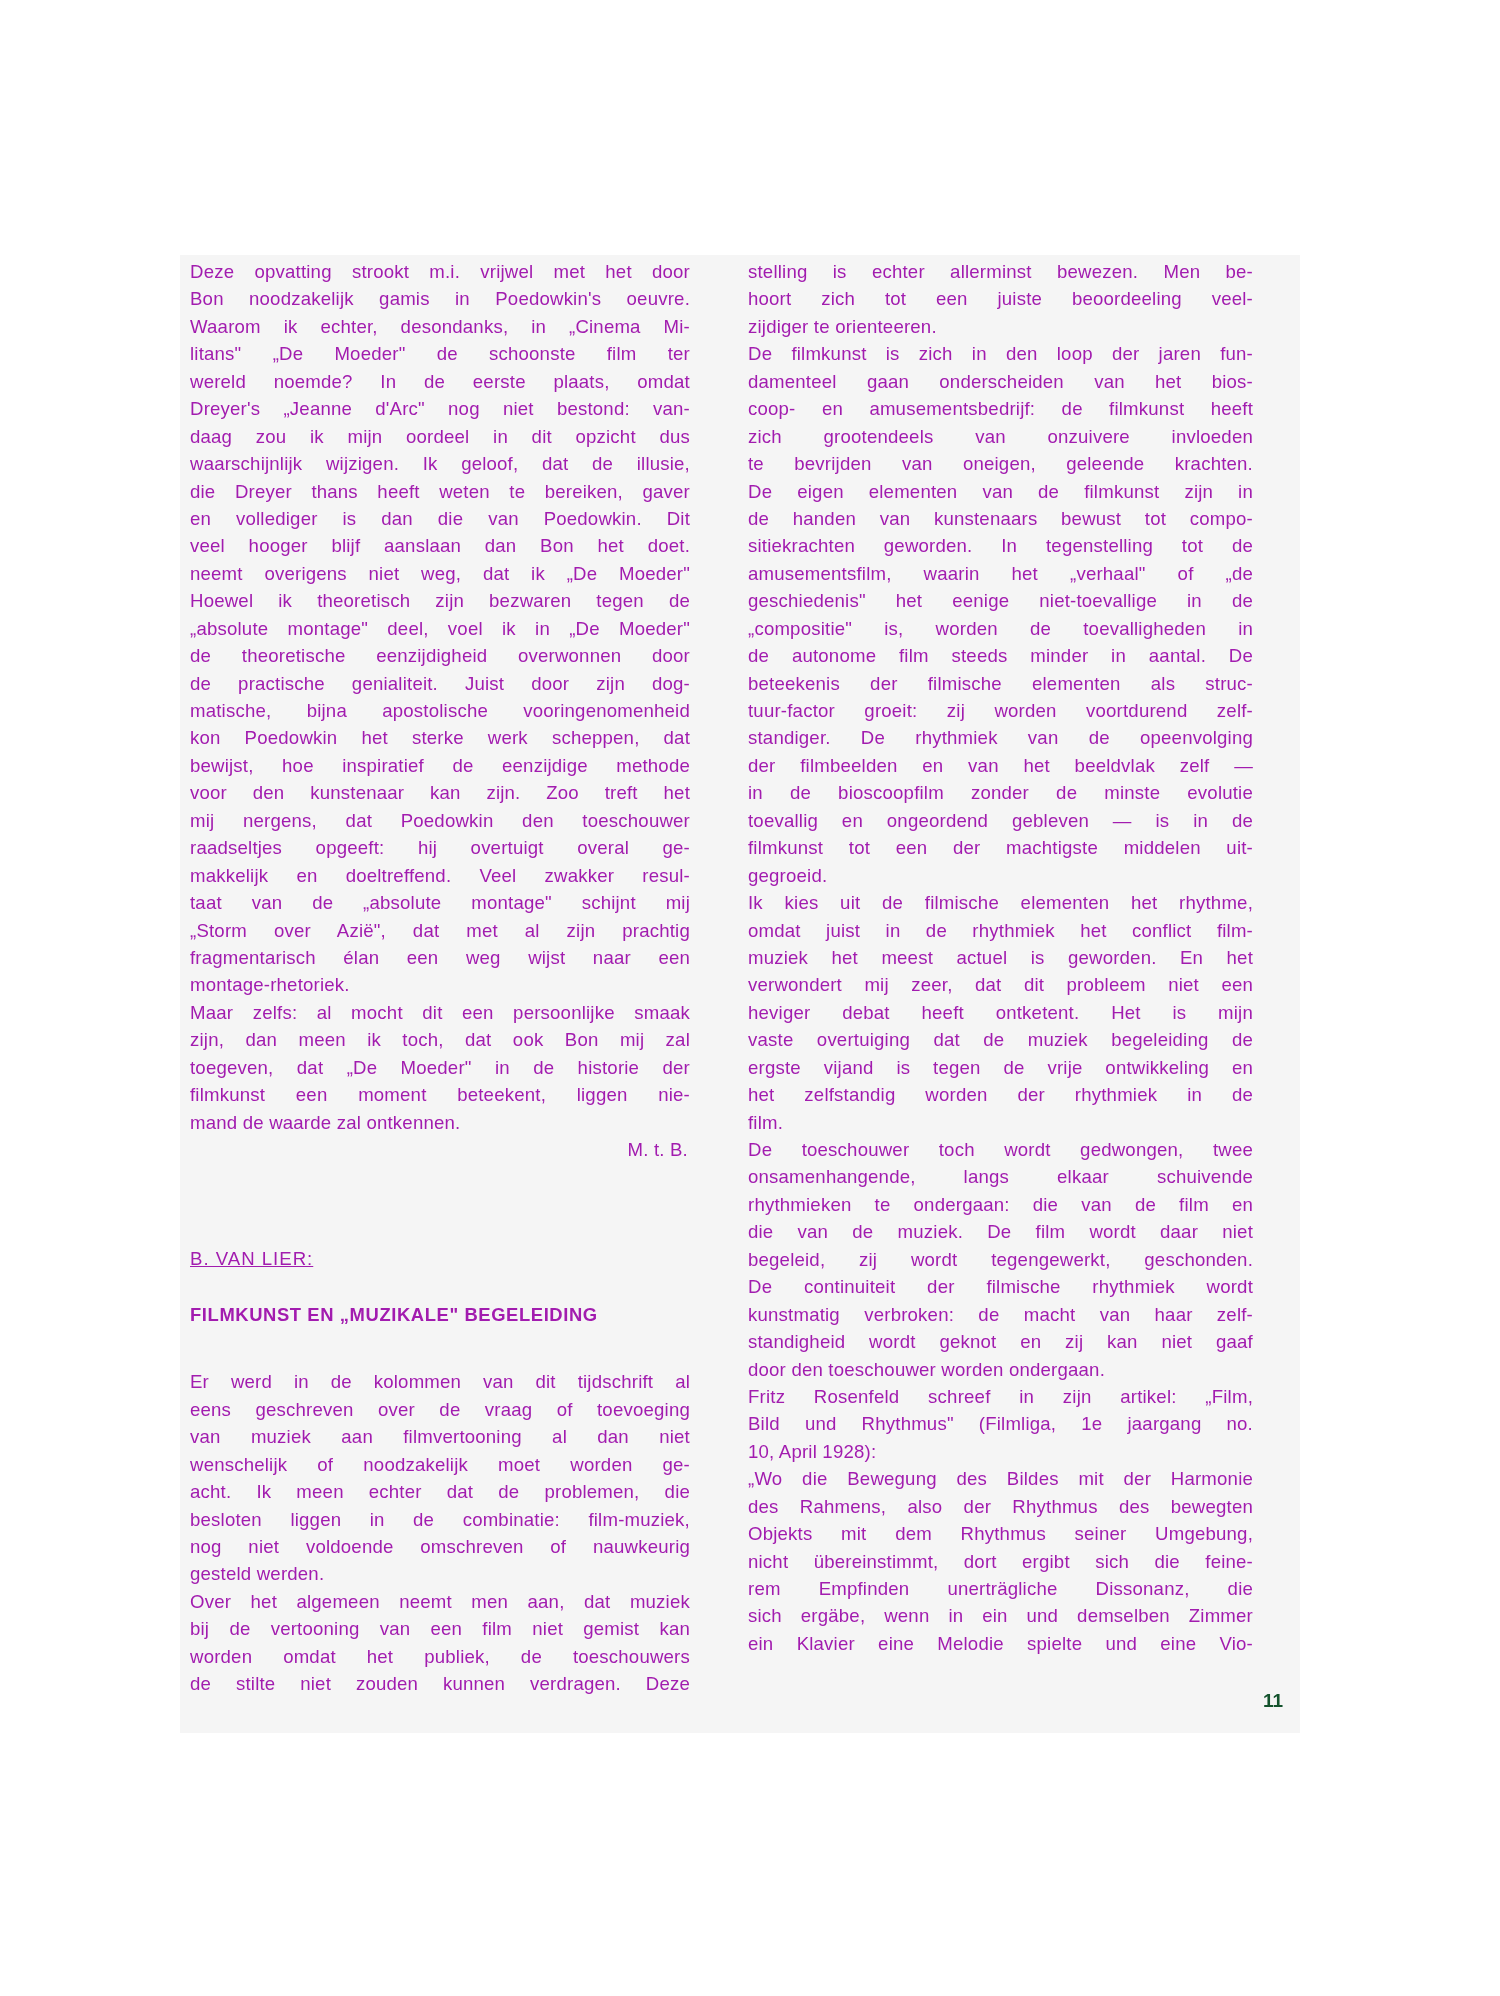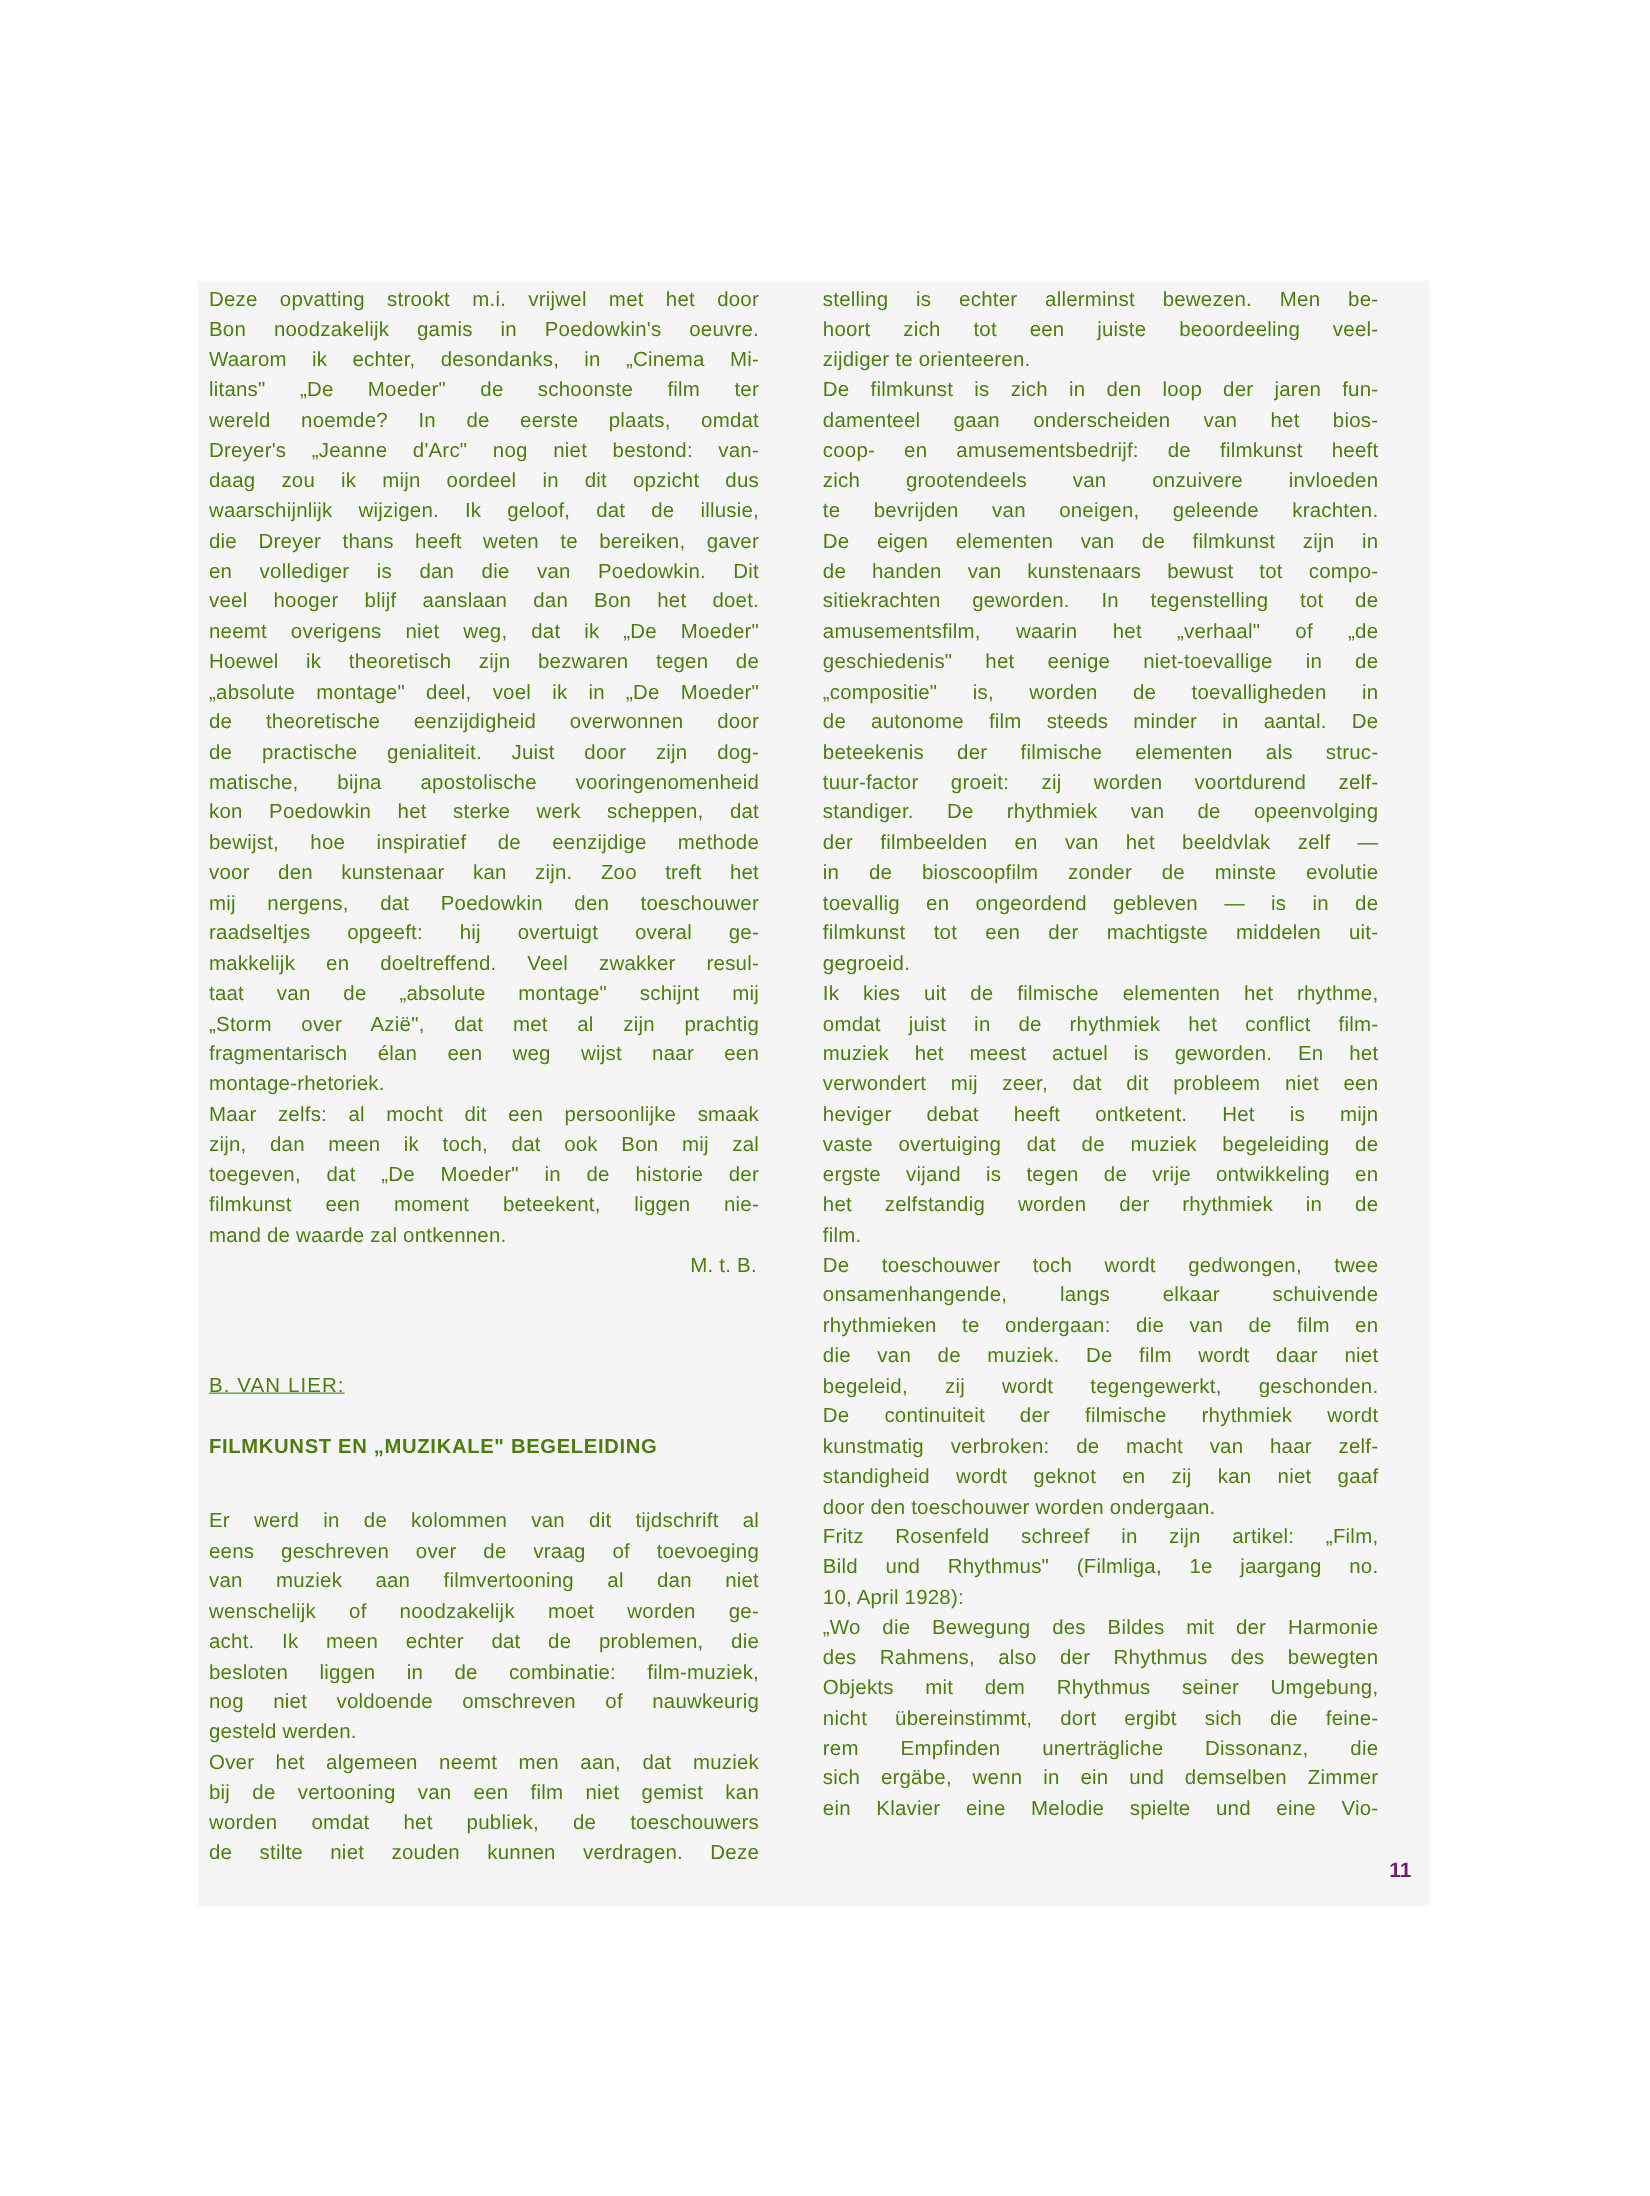--- a/index.html
+++ b/index.html
@@ -4,35 +4,35 @@
 <style>
   html, body { margin: 0; padding: 0; background: #ffffff; }
   body { width: 1500px; height: 1996px; position: relative; overflow: hidden; }
   .scan {
     position: absolute; left: 180px; top: 255px; width: 1120px; height: 1478px;
     background: #f5f5f5;
   }
   .col {
     position: absolute; top: 258px;
     font-family: "Liberation Sans", sans-serif;
-    font-size: 18.6px; line-height: 27.45px; color: #4d7c0f;
+    font-size: 18.6px; line-height: 27.45px; color: #a21caf;
     letter-spacing: 0.2px;
   }
   .col-left { left: 190px; width: 500px; }
   .col-right { left: 748px; width: 505px; }
   .line { display: block; white-space: nowrap; text-align: justify; text-align-last: justify; height: 27.45px; overflow: visible; }
   .line.last { text-align-last: left; }
   .sig { text-align: right; text-align-last: right; display:block; height: 27.45px; padding-right: 2px; }
   .gap { display:block; }
   .author { display:block; letter-spacing: 1px; text-decoration: underline; }
   .title { display:block; font-weight: bold; letter-spacing: 0.6px; font-size: 18.4px; }
   .pagenum {
     position: absolute; left: 1263px; top: 1690px;
     font-family: "Liberation Sans", sans-serif; font-weight: bold;
-    font-size: 19px; color: #701a75;
+    font-size: 19px; color: #14532d;
   }
 </style>
 </head>
 <body>
 
 <div class="scan"></div>
 
 <div class="col col-left">
   <div>
       <span class="line">Deze opvatting strookt m.i. vrijwel met het door</span>

